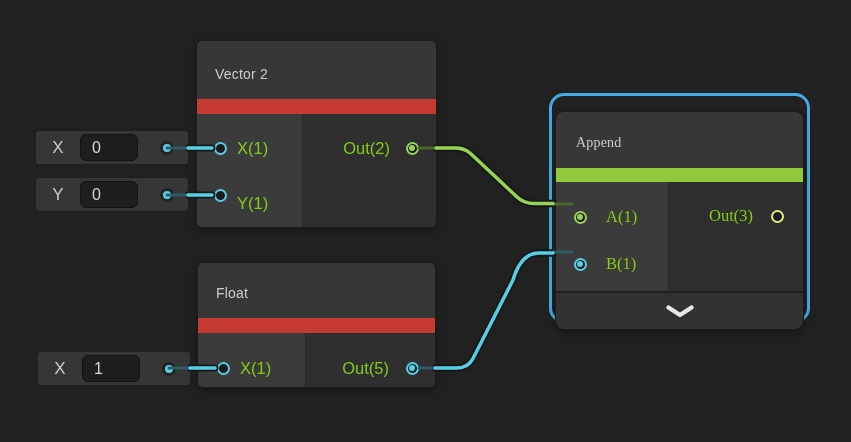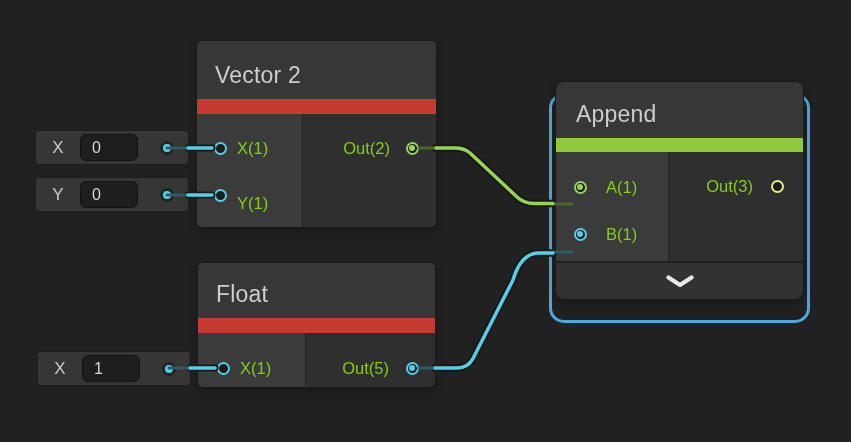--- a/index.html
+++ b/index.html
@@ -11,41 +11,41 @@
     -webkit-font-smoothing:antialiased;
   }
   .node{
     position:absolute;border-radius:5px;background:var(--node-bg);
     box-shadow:0 0 0 1px #1b1b1b, 0 3px 8px rgba(0,0,0,.35);
     overflow:hidden;
   }
   .node-title{
     position:absolute;left:0;top:0;right:0;display:flex;align-items:flex-end;
     background:var(--node-title-bg);
-    padding:0 0 10px 18px;font-size:23px;color:#cdcdcd;letter-spacing:.2px;
+    padding:0 0 17px 18px;font-size:14px;color:#cdcdcd;letter-spacing:.2px;
   }
   .cat-bar{position:absolute;left:0;right:0;}
   .left-col{position:absolute;left:0;background:var(--node-col-bg);border-right:1px solid #282828;}
   .plabel{position:absolute;height:20px;line-height:20px;font-size:16.5px;color:#84cc16;white-space:nowrap;}
   .port{
     position:absolute;width:13px;height:13px;border-radius:50%;
     background:#1b1b1b;border:2.5px solid;box-sizing:border-box;
   }
   .port-cyan{border-color:var(--wire-cyan);color:var(--wire-cyan);}
   .port-green{border-color:var(--wire-green);color:var(--wire-green);}
   .port-yellow{border-color:var(--port-yellow);color:var(--port-yellow);}
   .port.connected::after{
     content:'';position:absolute;inset:1.5px;border-radius:50%;background:currentColor;
   }
   
   .selection-outline{
     position:absolute;left:549px;top:93px;width:261px;height:230px;
     border:3px solid var(--selection-blue);border-radius:15px;box-sizing:border-box;
   }
-  .append-node{left:556px;top:82px;width:247px;height:217px;border-radius:8px;}
+  .append-node{left:556px;top:112px;width:247px;height:217px;border-radius:8px;font-family:Liberation Serif, serif;}
   .append-footer{
     position:absolute;left:0;right:0;top:179px;height:38px;background:var(--footer-bg);
     border-top:2px solid #1f1f1f;box-sizing:border-box;
     display:flex;align-items:center;justify-content:center;
     border-radius:0 0 8px 8px;cursor:pointer;
   }
   
   .widget{
     position:absolute;height:33px;background:var(--widget-bg);border-radius:3px;
     box-shadow:0 0 0 1px #1e1e1e;display:flex;align-items:center;

